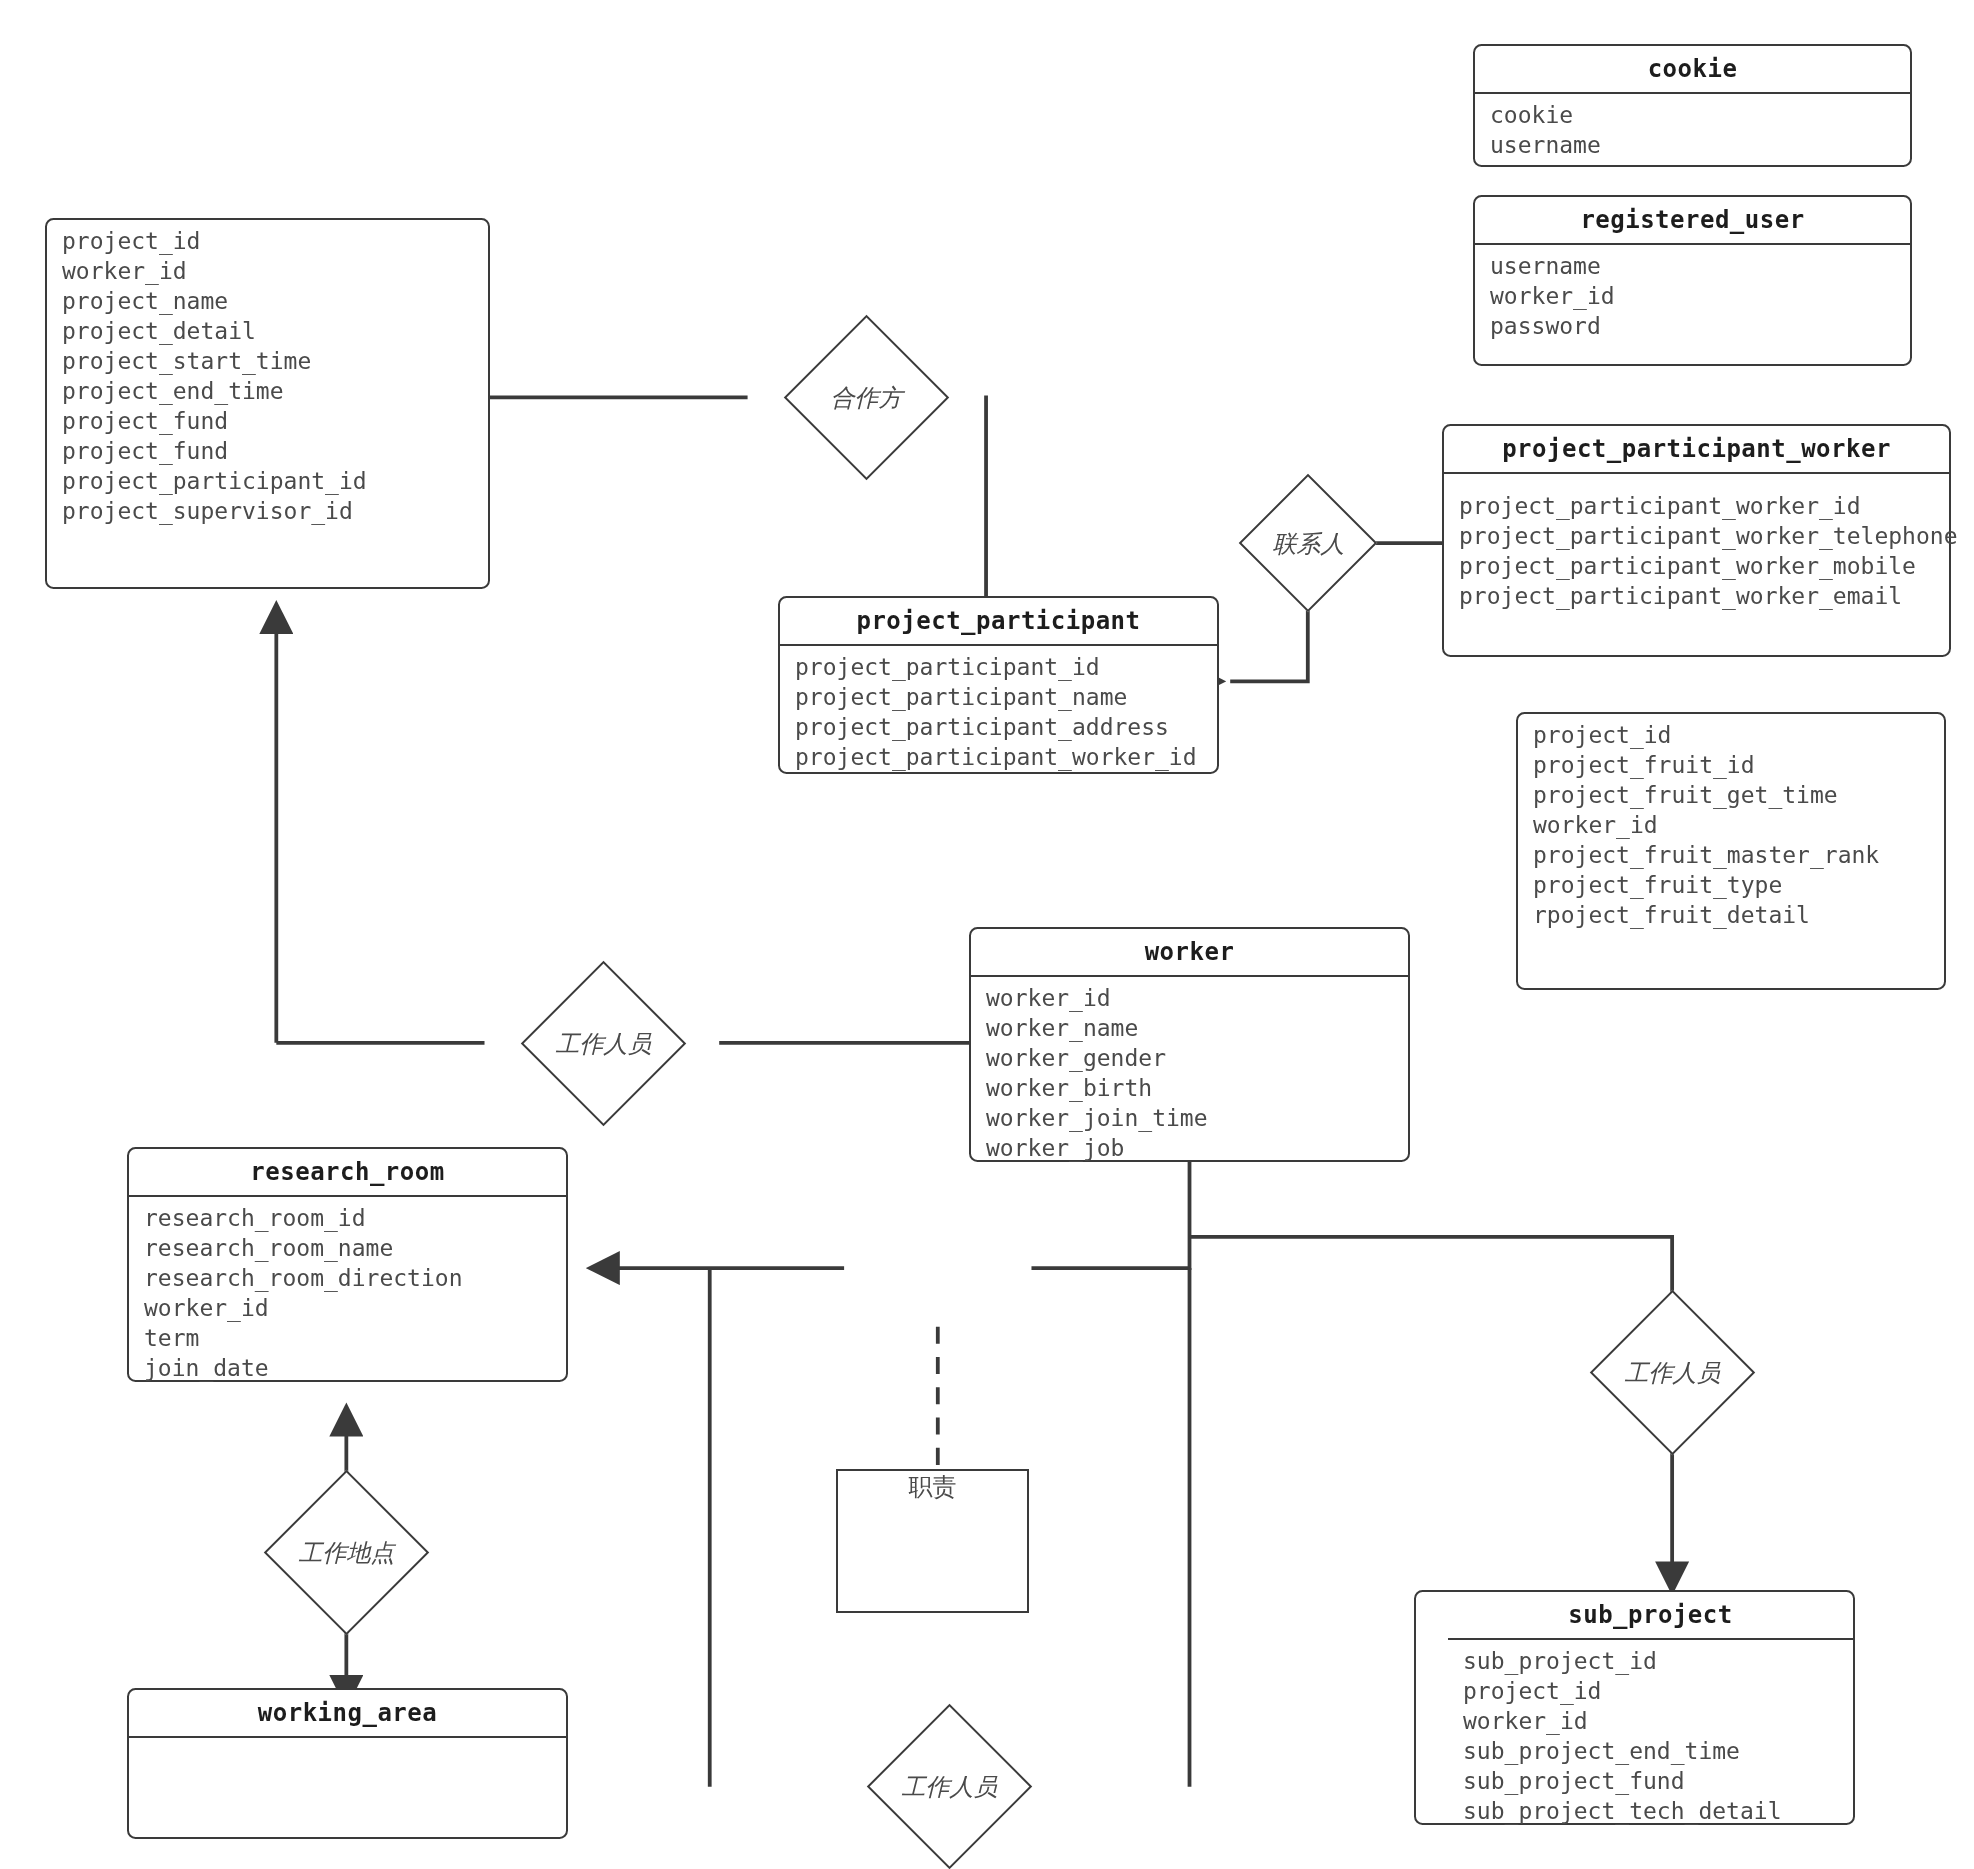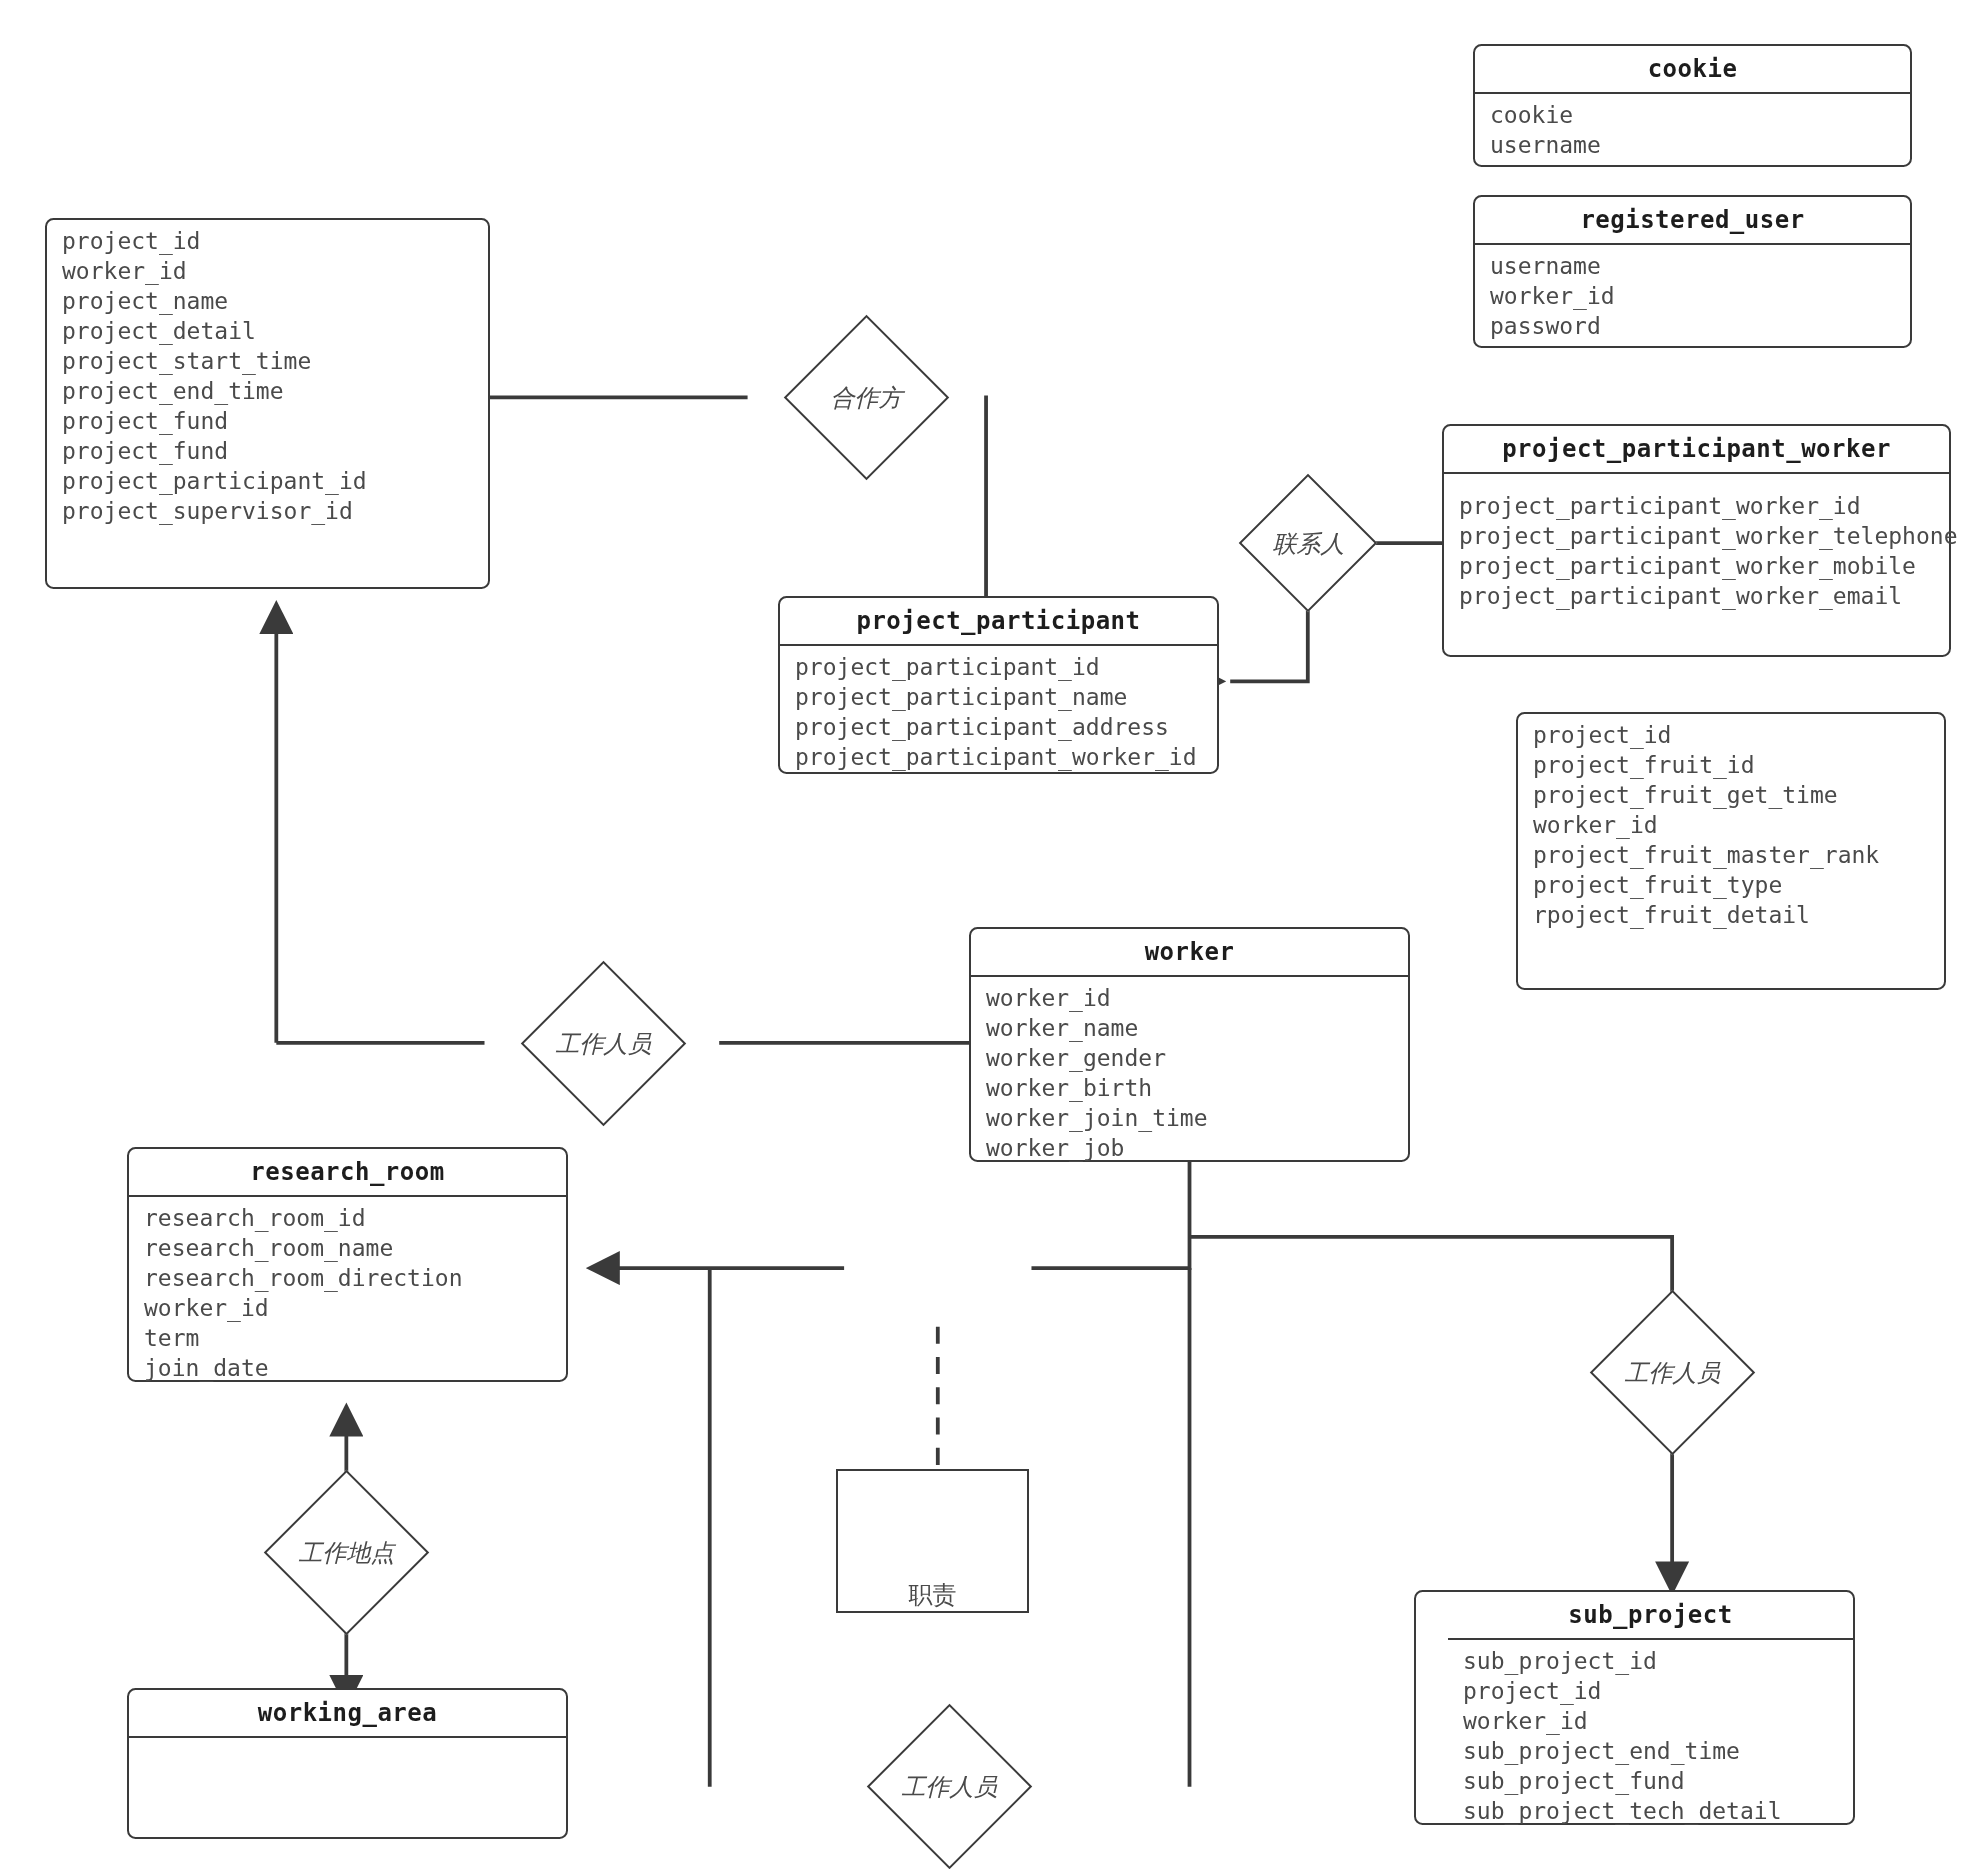--- a/index.html
+++ b/index.html
@@ -67,21 +67,21 @@
     white-space:nowrap;
     z-index:2;
   }
   
   .attrbox{
     position:absolute;
     box-sizing:border-box;
     background:#ffffff;
     border:2.8px solid #3a3a3a;
     display:flex;
-    align-items:flex-end;
+    align-items:flex-start;
     justify-content:center;
     font-size:24px;
     color:#4a4a4a;
     font-family:"DejaVu Sans","Liberation Sans",sans-serif;
     z-index:6;
   }
   
   #wires{
     position:absolute;
     left:0;top:0;
@@ -152,21 +152,21 @@
   </div>
 
   <div class="entity" style="left:1473px; top:44px; width:439px; height:123px;">
     <div class="ent-title">cookie</div>
     <div class="ent-fields">
       <div class="fld">cookie</div>
       <div class="fld">username</div>
     </div>
   </div>
 
-  <div class="entity" style="left:1473px; top:195px; width:439px; height:153px;">
+  <div class="entity" style="left:1473px; top:195px; width:439px; height:171px;">
     <div class="ent-title">registered_user</div>
     <div class="ent-fields">
       <div class="fld">username</div>
       <div class="fld">worker_id</div>
       <div class="fld">password</div>
     </div>
   </div>
 
   <div class="entity" style="left:1442px; top:424px; width:509px; height:233px;">
     <div class="ent-title">project_participant_worker</div>

